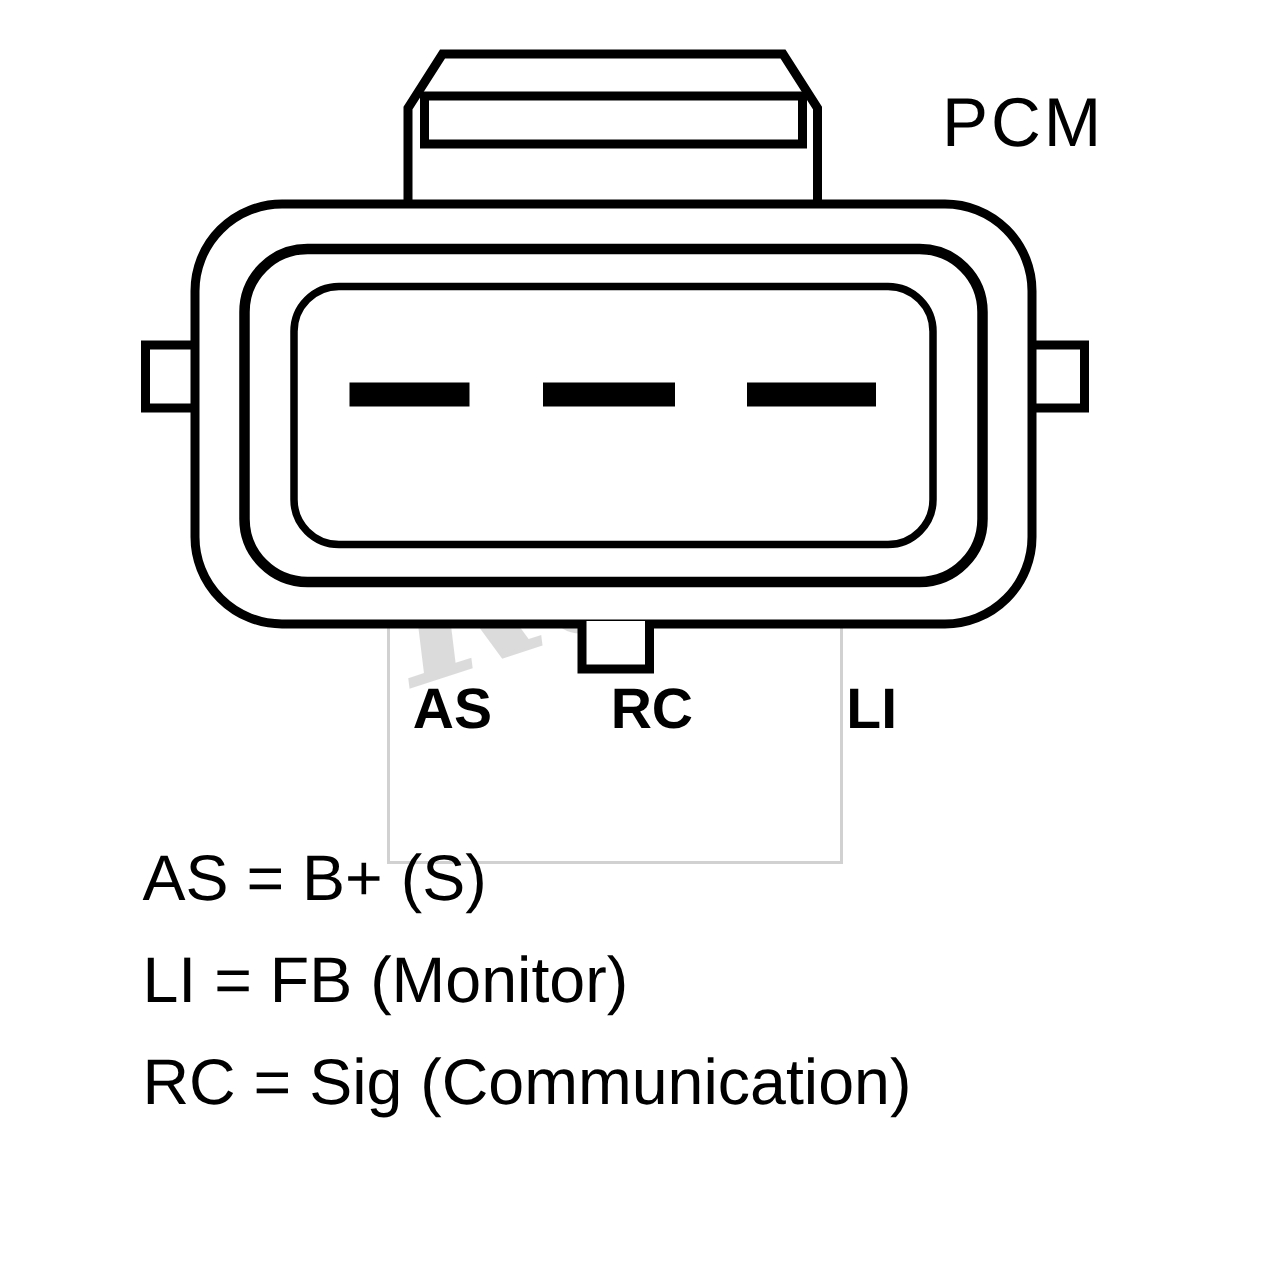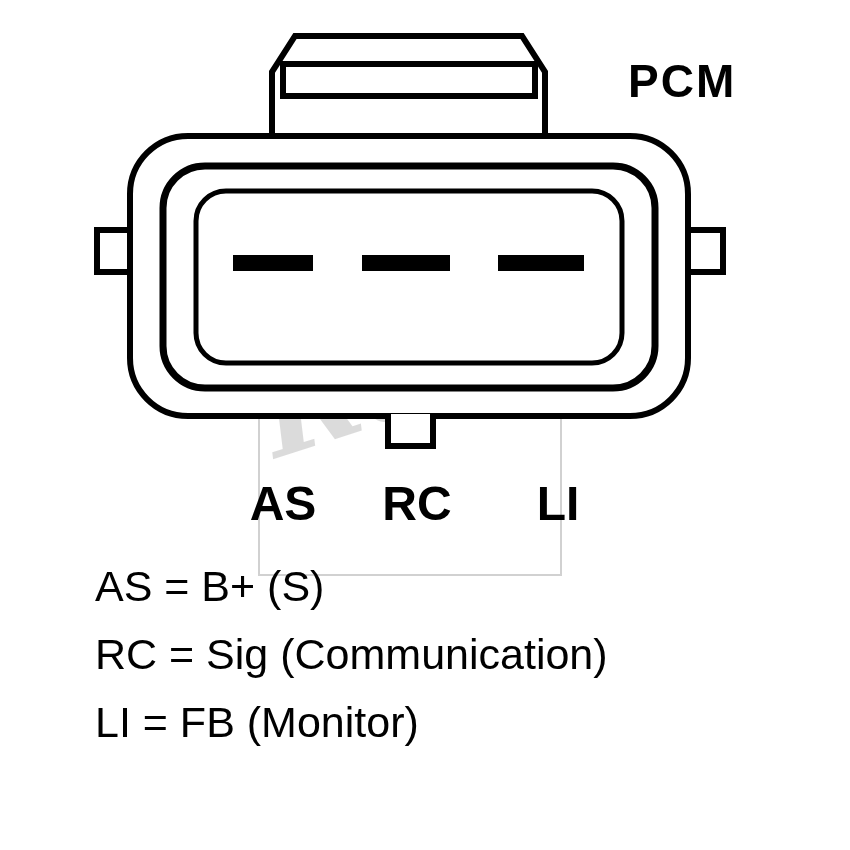--- a/index.html
+++ b/index.html
@@ -22,28 +22,28 @@
   }
   .label {
     position: absolute;
     color: #000000;
     white-space: nowrap;
   }
   .pcm-label {
     left: 628px;
     top: 54px;
     font-size: 46px;
-    font-weight: 700;
+    font-weight: 400;
     letter-spacing: 2px;
   }
   .pin-label {
-    top: 476px;
-    font-size: 48px;
+    top: 452px;
+    font-size: 38px;
     font-weight: 700;
-    text-align: center;
+    text-align: right;
   }
   .pin-as { left: 238px; width: 90px; }
   .pin-rc { left: 372px; width: 90px; }
   .pin-li { left: 518px; width: 80px; }
   .legend {
     position: absolute;
     left: 95px;
     top: 562px;
   }
   .legend-title {
@@ -117,17 +117,17 @@
   </svg>
 
   <div class="label pcm-label">PCM</div>
 
   <div class="label pin-label pin-as">AS</div>
   <div class="label pin-label pin-li">LI</div>
   <div class="label pin-label pin-rc">RC</div>
 
   <div class="legend">
     <div class="legend-entry">AS = B+ (S)</div>
+    <div class="legend-entry">LI = FB (Monitor)</div>
     <div class="legend-entry">RC = Sig (Communication)</div>
-    <div class="legend-entry">LI = FB (Monitor)</div>
   </div>
 
 </div>
 
 </body></html>

